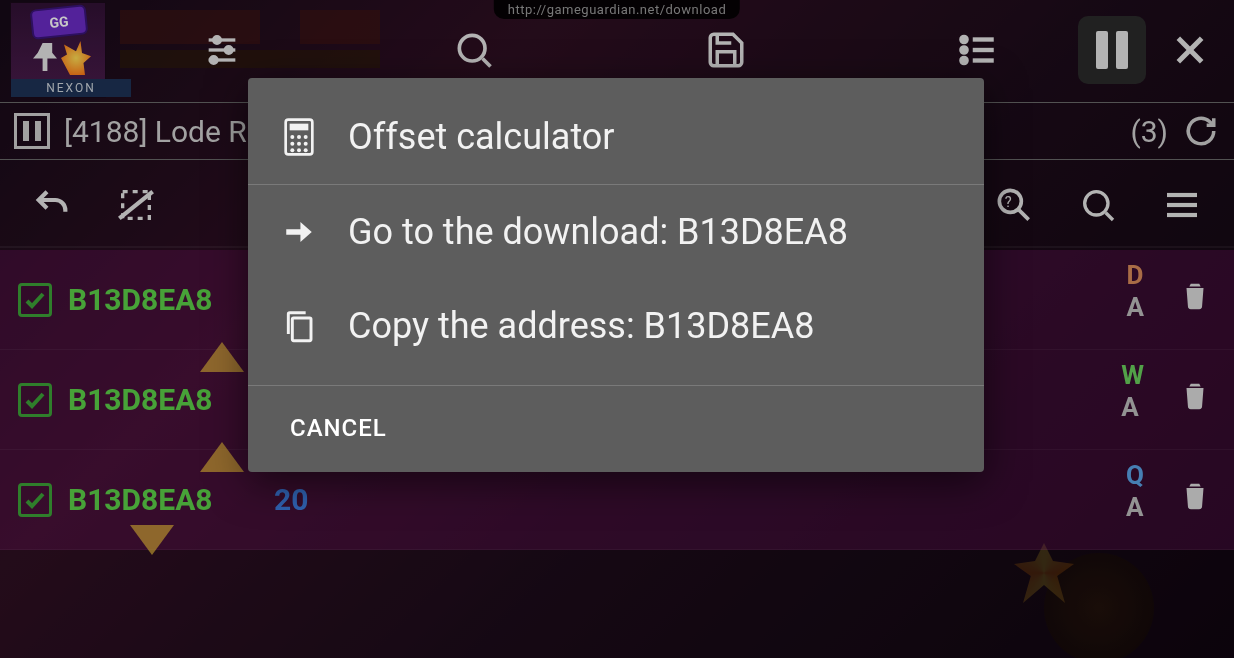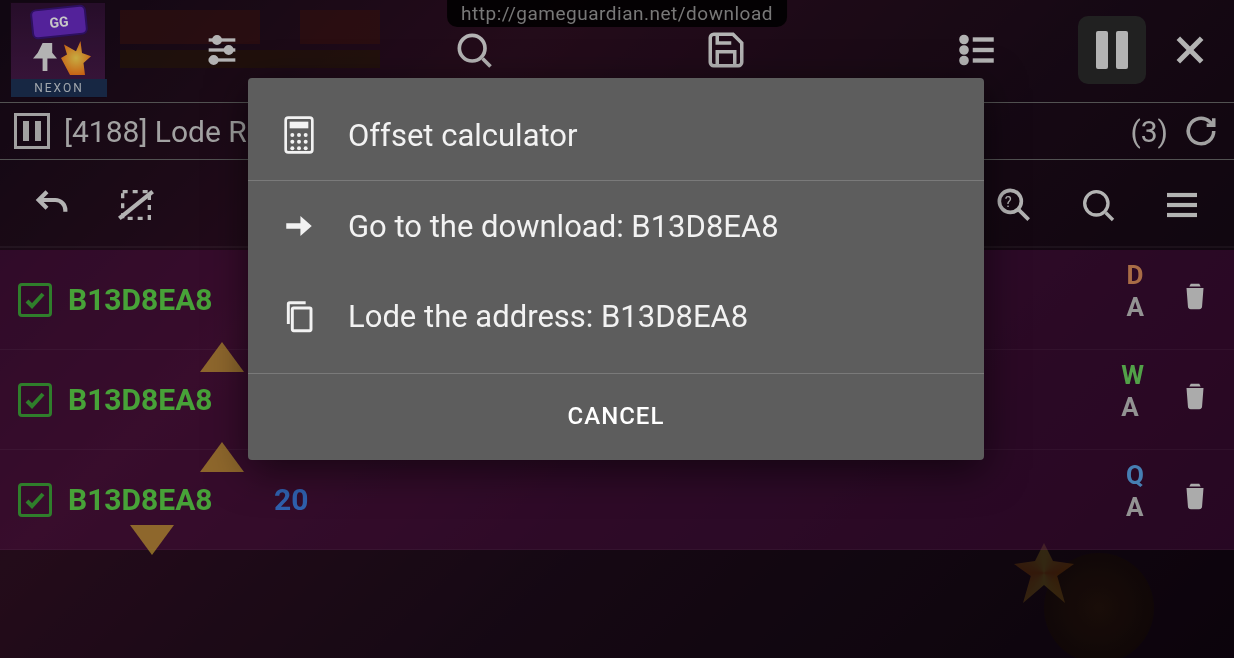--- a/index.html
+++ b/index.html
@@ -4,29 +4,29 @@
 <style>
   * { box-sizing: border-box; margin: 0; padding: 0; }
   html, body { width: 1234px; height: 658px; overflow: hidden; font-family: Roboto, "Segoe UI", Arial, sans-serif; background:#000; }
   .stage { width:1234px; height:658px; position:relative; background: linear-gradient(135deg,#3a1b3f 0%,#7a2a5a 30%,#4a1f44 60%,#2a0f2a 100%); }
   .game-bg { position:absolute; inset:0; overflow:hidden; }
   .pix { position:absolute; background:#b3382e; opacity:.55; }
   .bomb { position:absolute; right:80px; bottom:-5px; width:110px; height:110px; border-radius:50%; background:radial-gradient(circle,#7a4a10 0%,#3a2007 80%); opacity:.5;}
   .flash { position:absolute; right:160px; bottom:55px; width:60px; height:60px; background:conic-gradient(#ffd54a, #ff7b1c, #ffd54a, #ff7b1c, #ffd54a); clip-path:polygon(50% 0,65% 30%,100% 35%,72% 55%,85% 100%,50% 70%,15% 100%,28% 55%,0 35%,35% 30%); opacity:.6;}
   .dimmer { position:absolute; inset:0; background:rgba(0,0,0,0.62); }
 
-  .watermark { position:absolute; top:0; left:50%; transform:translateX(-50%); padding:2px 14px; background:rgba(0,0,0,0.85); color:#9a9a9a; font-size:19px; border-radius:0 0 10px 10px; letter-spacing:.5px;}
+  .watermark { position:absolute; top:0; left:50%; transform:translateX(-50%); padding:2px 14px; background:rgba(0,0,0,0.85); color:#9a9a9a; font-size:13px; border-radius:0 0 10px 10px; letter-spacing:.5px;}
 
   
   .topbar { position:absolute; top:0; left:0; right:0; height:100px; display:flex; align-items:center; padding:0 10px; }
   .app-tile { width:96px; height:96px; background:linear-gradient(180deg,#321236 0%,#4a1c4c 100%); border:1px solid #1a0a1a; display:flex; flex-direction:column; align-items:center; justify-content:flex-end; position:relative; }
   .app-tile .gg { position:absolute; top:4px; left:20px; width:56px; height:30px; background:#6b2cc6; border-radius:6px; display:flex; align-items:center; justify-content:center; color:#fff; font-weight:bold; font-size:14px; border:2px solid #3a157a; transform:rotate(-6deg);}
   .app-tile .runner { position:absolute; bottom:26px; left:22px; width:24px; height:28px; background:#e6e6e6; clip-path:polygon(40% 0,80% 0,80% 35%,100% 55%,60% 55%,60% 100%,40% 100%,40% 55%,0 55%,20% 35%); }
   .app-tile .flame { position:absolute; bottom:22px; right:14px; width:30px; height:34px; background:radial-gradient(circle,#ffdd55 0%,#ff7a18 80%); clip-path:polygon(30% 100%,0 50%,20% 40%,10% 10%,50% 30%,65% 0,70% 35%,100% 45%,75% 65%,80% 100%); }
-  .nexon { width:96px; text-align:center; background:#1e3356; color:#cfd6de; font-size:12px; letter-spacing:2px; padding:2px 0; position:absolute; bottom:0; left:0; }
+  .nexon { width:120px; text-align:center; background:#1e3356; color:#cfd6de; font-size:12px; letter-spacing:2px; padding:2px 0; position:absolute; bottom:0; left:0; }
 
   .icobtn { color:#e6e6e6; display:flex; align-items:center; justify-content:center; cursor:pointer; }
   .icobtn svg { display:block; }
   .top-ico { width:52px; height:52px; margin:0 14px; }
   .spacer { flex:1; }
   .pause-box { width:68px; height:68px; background:#2b2b2b; border-radius:10px; display:flex; align-items:center; justify-content:center; }
   .pause-box .bar { width:12px; height:38px; background:#e6e6e6; margin:0 4px; border-radius:2px; }
   .close-box { width:68px; height:68px; display:flex; align-items:center; justify-content:center; margin-left:10px; }
 
   
@@ -56,23 +56,23 @@
   .trash { position:absolute; right:22px; top:28px; color:#dcdcdc; }
   .yarrow { position:absolute; left:200px; width:44px; height:30px; background:#f3c43a; clip-path:polygon(50% 0,100% 100%,0 100%); opacity:.65; }
   .yarrow.down { clip-path:polygon(0 0,100% 0,50% 100%); left:130px; bottom:-6px; }
 
   
   .backdrop { position:absolute; inset:0; background:rgba(0,0,0,0.22); }
   .modal { position:absolute; left:248px; top:78px; width:736px; background:#5d5d5d; color:#f2f2f2; border-radius:4px; box-shadow:0 10px 40px rgba(0,0,0,.55); display:flex; flex-direction:column; }
   .menu { flex:1; padding:12px 0; }
   .mitem { display:flex; align-items:center; padding:26px 32px; cursor:pointer; }
   .mico { width:38px; height:38px; margin-right:30px; flex-shrink:0; fill:#f2f2f2; color:#f2f2f2; display:flex; align-items:center; justify-content:center; }
-  .mlabel { font-size:31px; font-weight:400; }
+  .mlabel { font-size:36px; font-weight:400; }
   .sep { height:1px; background:rgba(255,255,255,0.18); margin:0; }
-  .mfooter { display:flex; justify-content:center; padding:20px 30px 22px; }
+  .mfooter { display:flex; justify-content:flex-start; padding:20px 30px 22px; }
   .cancel { color:#fff; font-size:24px; letter-spacing:1px; font-weight:500; cursor:pointer; padding:8px 12px; }
 </style>
 </head>
 <body>
 <div class="stage">
 
   <div class="game-bg">
     <div class="pix" style="top:10px;left:120px;width:140px;height:34px"></div>
     <div class="pix" style="top:10px;left:300px;width:80px;height:34px"></div>
     <div class="pix" style="top:50px;left:120px;width:260px;height:18px;background:#7a4a10"></div>
@@ -282,21 +282,21 @@
         </span>
         <span class="mlabel">Go to the download: B13D8EA8</span>
       </div>
       <div class="mitem">
         <span class="mico">
           <svg width="32" height="36" viewBox="0 0 24 26" fill="none" stroke="#f2f2f2" stroke-width="2.2">
               <rect x="7" y="7" width="14" height="17" rx="1"></rect>
               <path d="M4 19V4a1 1 0 0 1 1-1h12"></path>
             </svg>
         </span>
-        <span class="mlabel">Lode the address: B13D8EA8</span>
+        <span class="mlabel">Copy the address: B13D8EA8</span>
       </div>
     </div>
     <div class="sep"></div>
     <div class="mfooter">
       <span class="cancel">CANCEL</span>
     </div>
   </div>
 
 </div>
 

